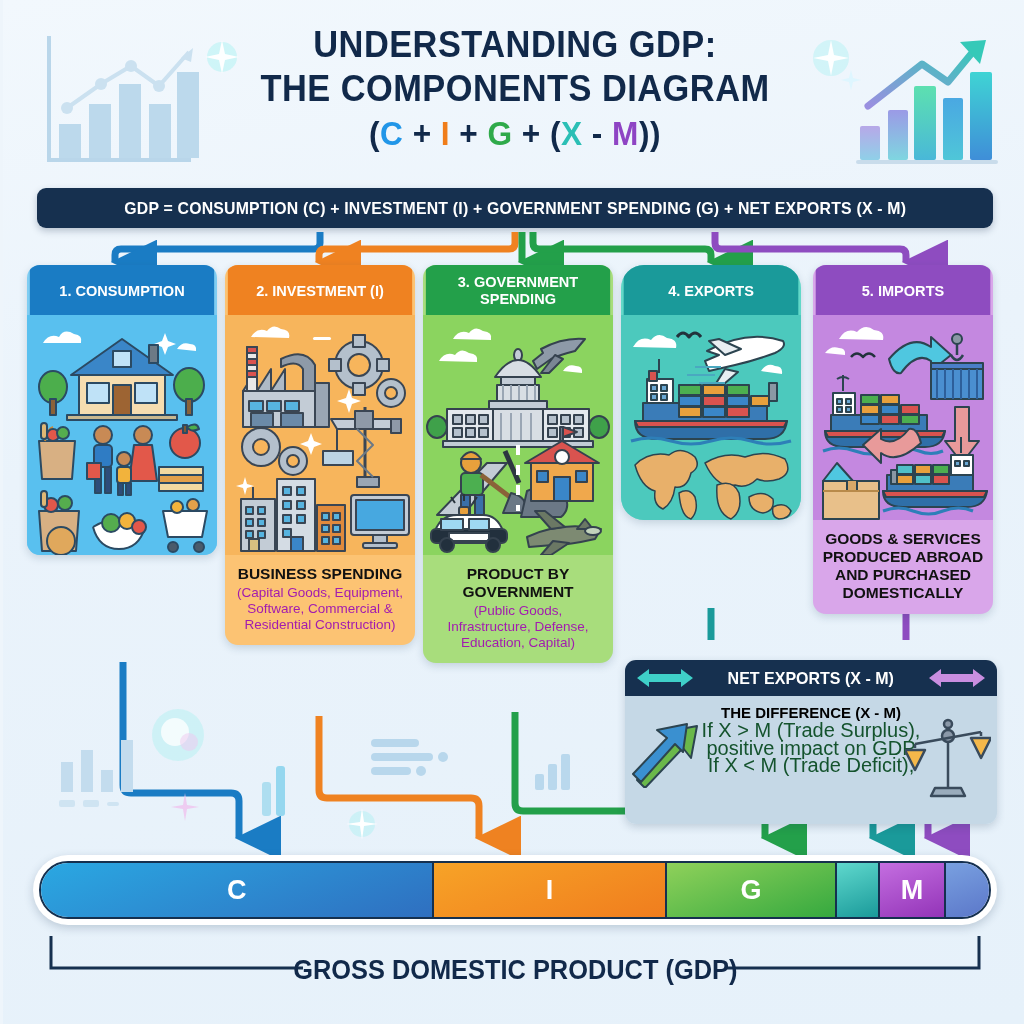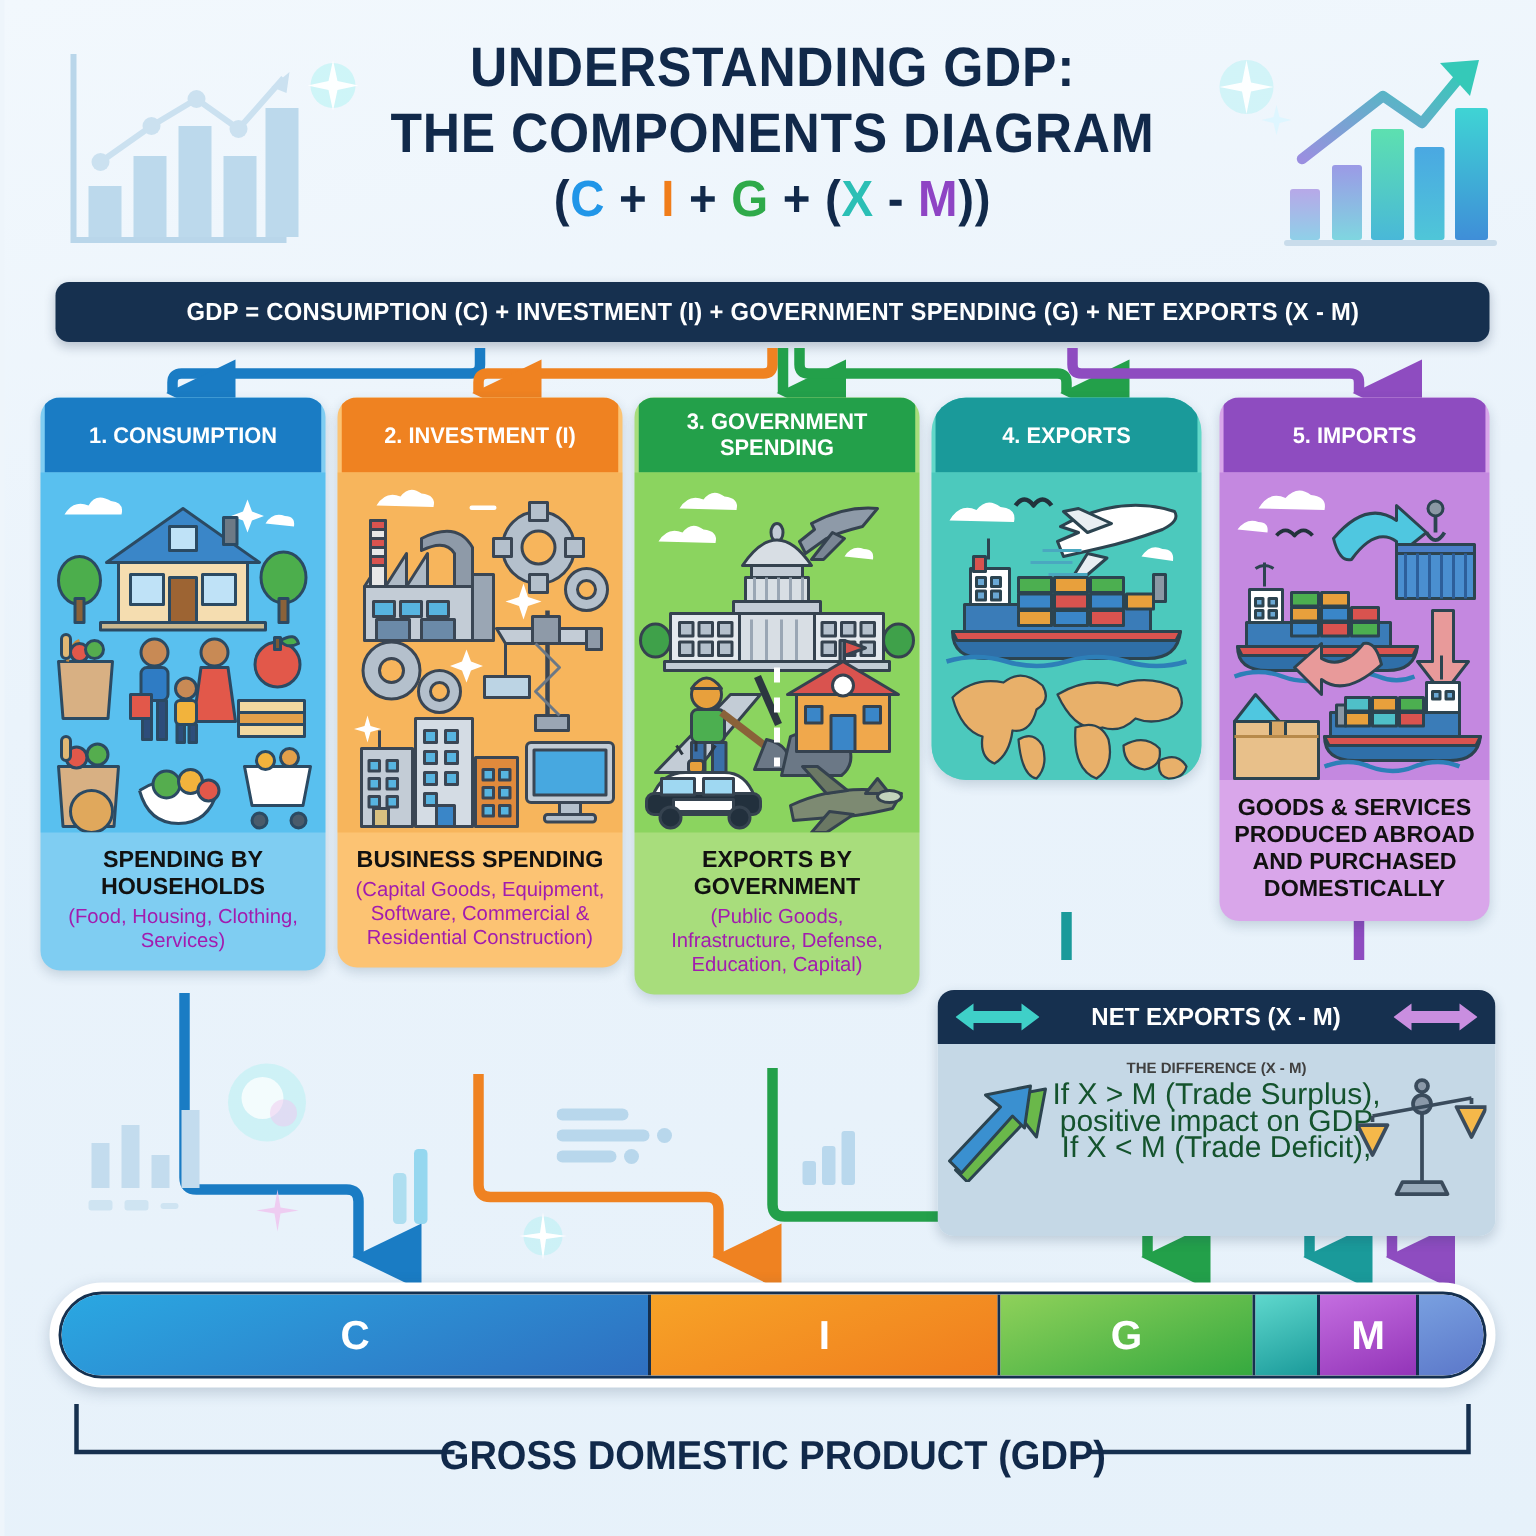--- a/index.html
+++ b/index.html
@@ -53,21 +53,21 @@
   .cap-main{font-weight:bold;font-size:15.5px;line-height:18px;color:#111;}
   .cap-sub{font-size:13.5px;line-height:16px;color:#a21caf;margin-top:2px;}
 
   
   #netbox{position:absolute;left:622px;top:640px;width:372px;border-radius:11px;
           overflow:hidden;box-shadow:0 3px 8px rgba(30,60,90,.2);margin-top:20px;}
   #netbox-head{height:36px;background:#16304f;display:flex;align-items:center;
                justify-content:center;position:relative;}
   #netbox-title{color:#fff;font-weight:bold;font-size:16.5px;transform:scaleX(.97);}
   #netbox-body{background:#c5d8e6;padding:8px 4px 10px;position:relative;min-height:110px;}
-  #net-diff{font-weight:bold;font-size:10px;text-align:center;color:#404040;line-height:18px;}
+  #net-diff{font-weight:bold;font-size:15px;text-align:center;color:#000000;line-height:18px;}
   .net-line{font-size:20px;text-align:center;color:#14532d;line-height:17.5px;}
 
   
   #gdp-bar-wrap{position:absolute;left:30px;top:855px;width:964px;height:70px;
      background:#fff;border-radius:37px;box-shadow:0 3px 10px rgba(30,60,90,.22);
      padding:6px;box-sizing:border-box;}
   #gdp-bar{width:100%;height:100%;border-radius:31px;overflow:hidden;display:flex;
      border:2px solid #15304f;box-sizing:border-box;}
   .seg{display:flex;align-items:center;justify-content:center;
        color:#fff;font-weight:bold;font-size:27px;border-right:2px solid #15304f;
@@ -329,24 +329,20 @@
           <circle cx="112" cy="212" r="7" fill="#e2584a"></circle>
 
           <path d="M136 196 l44 0 l-5 26 l-34 0 z" fill="#fff"></path>
           <circle cx="146" cy="232" r="5" fill="#4a5b6b"></circle>
             <circle cx="172" cy="232" r="5" fill="#4a5b6b"></circle>
           <circle cx="150" cy="192" r="6" fill="#f2b33c"></circle>
             <circle cx="166" cy="190" r="6" fill="#e2a04a"></circle>
         </g>
       </svg>
     </div>
-    <div class="col-cap">
-      <div class="cap-main">SPENDING BY HOUSEHOLDS</div>
-      <div class="cap-sub">(Food, Housing, Clothing, Services)</div>
-    </div>
   </div>
 
   <div class="col" id="col2" style="left:222px;width:190px;background:#fcc373;">
     <div class="col-head" style="background:#ef8221;">2. INVESTMENT (I)</div>
     <div class="col-art" style="background:#f7b55c;">
       <svg width="190" height="240" viewBox="0 0 190 240">
         <g stroke="#3a4654" stroke-width="2" stroke-linejoin="round">
           <path d="M26 22 q6-10 16-6 q6-8 14-2 q10 1 8 9 z" fill="#fff" stroke="none"></path>
           <rect x="88" y="22" width="18" height="3" rx="1.5" fill="#fff" stroke="none"></rect>
 
@@ -518,21 +514,21 @@
 
           <path d="M104 222 q34-16 74-8 l-6 10 q-26 6-42 6 l-24 2 z" fill="#7d8a72"></path>
           <path d="M128 214 l-16-18 l10 0 l20 16 z" fill="#6b7864"></path>
           <path d="M130 226 l-12 14 l10 0 l18-12 z" fill="#6b7864"></path>
           <path d="M162 204 l8 10 l-16 0 z" fill="#6b7864"></path>
           <ellipse cx="170" cy="216" rx="8" ry="4" fill="#c3d4bc"></ellipse>
         </g>
       </svg>
     </div>
     <div class="col-cap">
-      <div class="cap-main">EXPORTS BY GOVERNMENT</div>
+      <div class="cap-main">PRODUCT BY GOVERNMENT</div>
       <div class="cap-sub">(Public Goods, Infrastructure, Defense, Education, Capital)</div>
     </div>
   </div>
 
   <div class="col" id="col4" style="left:618px;width:180px;background:#62d8c8;border-radius:23px;">
     <div class="col-head" style="background:#1a9a9a;">4. EXPORTS</div>
     <div class="col-art" style="background:#4cc9bd;height:205px;">
       <svg width="180" height="205" viewBox="0 0 180 205">
         <g stroke="#2c4450" stroke-width="2" stroke-linejoin="round">
           <path d="M12 32 q7-12 18-7 q7-9 16-2 q11 1 9 10 z" fill="#fff" stroke="none"></path>

